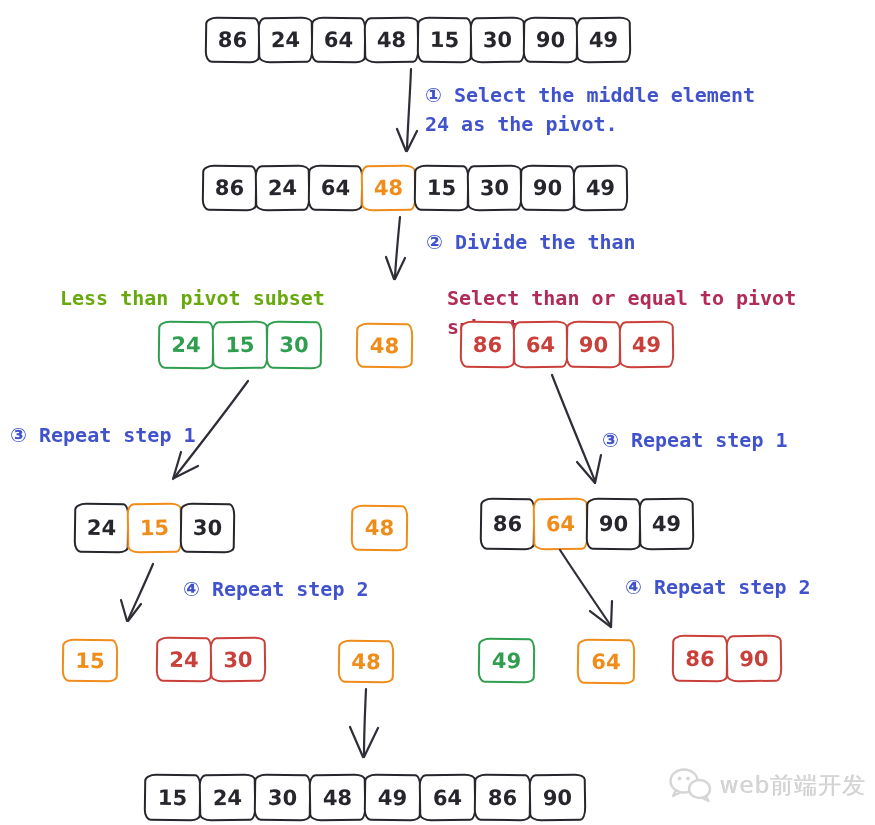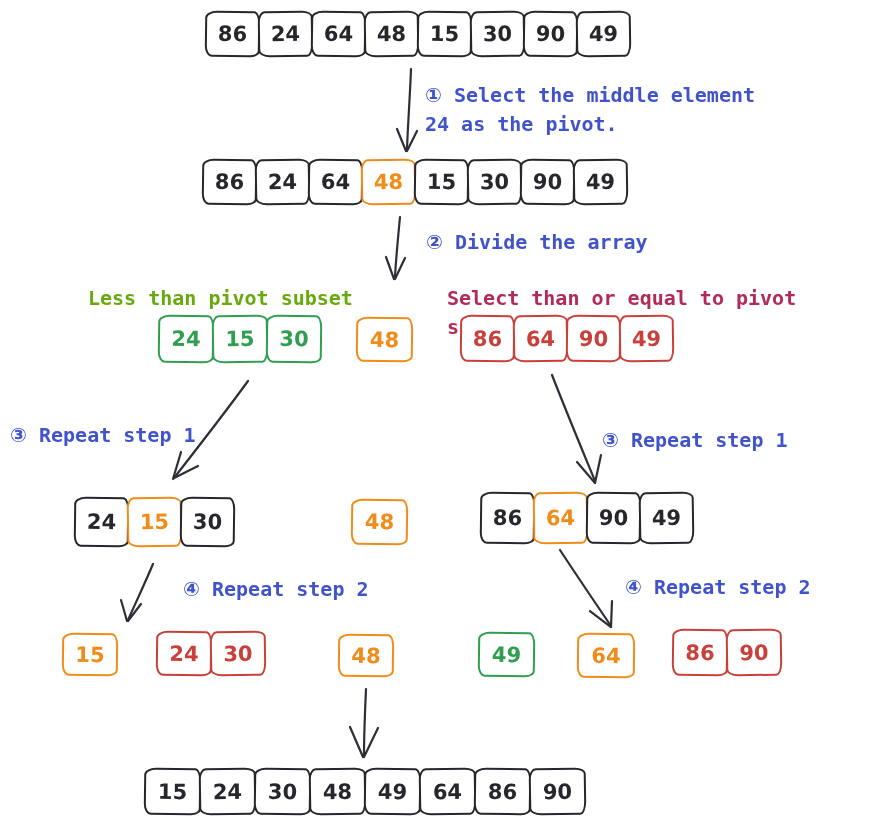--- a/index.html
+++ b/index.html
@@ -13,20 +13,21 @@
   .cell{
     box-sizing:border-box;
     width:var(--cw,55px);height:var(--ch,46px);
     margin-left:-2px;
     border:2.6px solid var(--ink);
     background:#fff;
     display:flex;align-items:center;justify-content:center;
     font:600 21px "DejaVu Sans",sans-serif;
     color:var(--ink);
     border-radius:7px 11px 6px 12px / 11px 6px 13px 7px;
+    margin-top:6px;
   }
   .cell:first-child{margin-left:0;}
   .cell:nth-child(odd){transform:rotate(.8deg);border-radius:12px 6px 10px 7px / 7px 12px 6px 11px;}
   .cell:nth-child(even){transform:rotate(-.9deg);}
   .cell.orange{border-color:var(--orange);color:var(--orange);}
   .cell.green{border-color:var(--green);color:var(--green);}
   .cell.red{border-color:var(--red);color:var(--red);}
   
   .lbl{
     position:absolute;
@@ -75,23 +76,23 @@
       <div class="cell black">86</div>
       <div class="cell black">24</div>
       <div class="cell black">64</div>
       <div class="cell orange">48</div>
       <div class="cell black">15</div>
       <div class="cell black">30</div>
       <div class="cell black">90</div>
       <div class="cell black">49</div>
     </div>
 
-  <div class="lbl" style="left:426px;top:228px;">② Divide the array</div>
-
-  <div class="lbl olive" style="left:60px;top:284px;margin-left:28px;">Less than pivot subset</div>
+  <div class="lbl" style="left:426px;top:228px;">② Divide the than</div>
+
+  <div class="lbl olive" style="left:60px;top:284px;">Less than pivot subset</div>
   <div class="lbl crimson" style="left:447px;top:284px;">Select than or equal to pivot subset</div>
 
   <div class="cells" style="left:158px;top:315px;--cw:56px;--ch:48px;">
       <div class="cell green">24</div>
       <div class="cell green">15</div>
       <div class="cell green">30</div>
     </div>
   <div class="cells" style="left:356px;top:317px;--cw:57px;--ch:45px;">
       <div class="cell orange">48</div>
     </div>
@@ -186,14 +187,25 @@
       <path d="M590,611 L611,627"></path>
         <path d="M612,601 L611,627"></path>
     </g>
     <g>
       <path d="M366,689 C365,711 364,733 364,755"></path>
       <path d="M350,727 L363,757"></path>
         <path d="M378,728 L364,757"></path>
     </g>
   </svg>
 
+  <div class="watermark">
+    <svg width="44" height="38" viewBox="0 0 44 38">
+      <ellipse cx="16" cy="15" rx="13.5" ry="11.5" fill="none" stroke-width="2.4"></ellipse>
+      <path d="M8,24 L5,30 L13,26" fill="none" stroke-width="2.4" stroke-linejoin="round"></path>
+      <circle cx="11.5" cy="12.5" r="1.4" fill="#d5d5d5" stroke="none"></circle>
+      <circle cx="20" cy="12.5" r="1.4" fill="#d5d5d5" stroke="none"></circle>
+      <ellipse cx="31.5" cy="23" rx="10.5" ry="9" fill="#ffffff" stroke-width="2.4"></ellipse>
+      <path d="M38,30 L40.5,35 L33.5,31.5" fill="none" stroke-width="2.4" stroke-linejoin="round"></path>
+    </svg>
+    <span class="wm-text">web前端开发</span>
+  </div>
 
 </div>
 
 </body></html>

